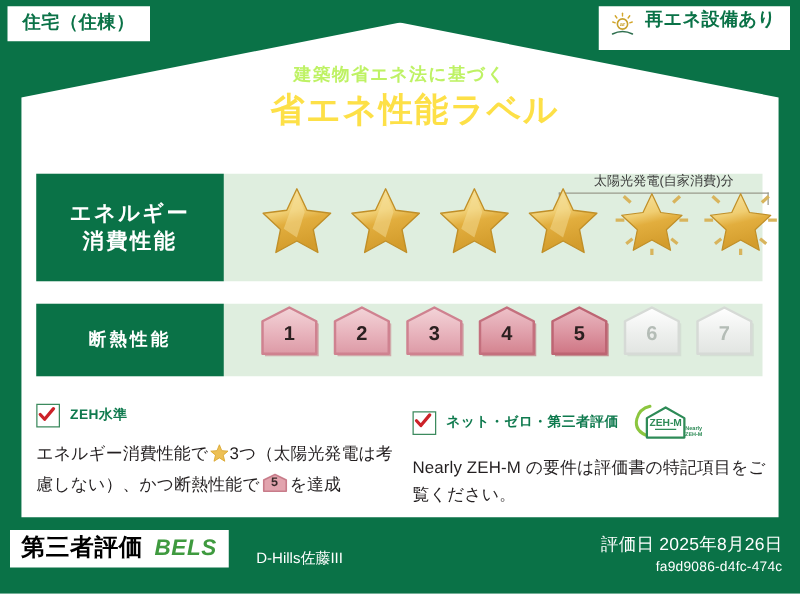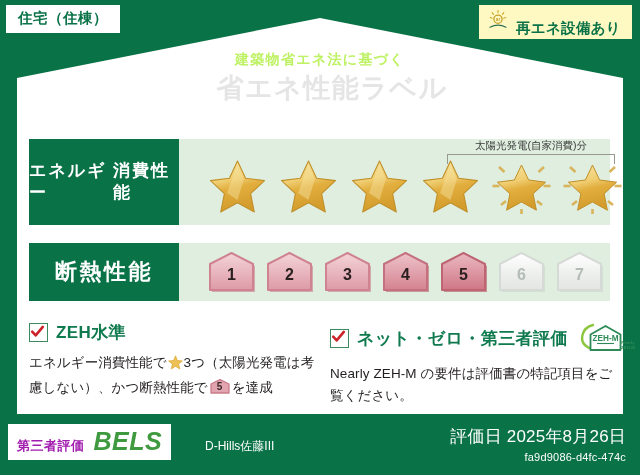--- a/index.html
+++ b/index.html
@@ -48,24 +48,24 @@
     letter-spacing: .5px;
     line-height: 1;
     z-index: 6;
   }
 
   
   #renew-badge {
     position: absolute;
     right: 8px;
     top: 5px;
-    background: #fef9c3;
+    background: #ffffff;
     padding: 4px 11px 4px 8px;
     display: flex;
-    align-items: flex-end;
+    align-items: flex-start;
     gap: 7px;
     z-index: 6;
   }
   #renew-badge .rb-text {
     color: #0a7247;
     font-size: 14.5px;
     font-weight: bold;
     letter-spacing: .3px;
     line-height: 1;
   }
@@ -81,21 +81,21 @@
   }
   #title-sub {
     color: #bef264;
     font-size: 14px;
     font-weight: bold;
     letter-spacing: 1.3px;
     line-height: 1;
   }
   #title-main {
     margin-top: 9px;
-    color: #e5e5e5;
+    color: #fde047;
     font-size: 27px;
     font-weight: bold;
     letter-spacing: 1.5px;
     line-height: 1;
     margin-left: 24px;
   }
 
   
   .perf-row {
     position: absolute;
@@ -106,35 +106,35 @@
   }
   #row-energy { left: 29px; top: 139px; width: 581px; height: 86px; }
   #row-insul  { left: 29px; top: 243px; width: 581px; height: 58px; }
 
   .perf-label {
     width: 150px;
     background: #0a7247;
     color: #ffffff;
     font-weight: bold;
     display: flex;
-    flex-direction: row;
+    flex-direction: column;
     align-items: center;
     justify-content: center;
     letter-spacing: 2px;
     line-height: 1.28;
     font-size: 17px;
     flex: none;
   }
-  #row-insul .perf-label { font-size: 22px; letter-spacing: 2.5px; }
+  #row-insul .perf-label { font-size: 14px; letter-spacing: 2.5px; }
 
   .perf-value {
     position: relative;
     flex: 1;
     display: flex;
-    align-items: center;
+    align-items: flex-start;
   }
 
   
   #stars-wrap {
     display: flex;
     align-items: center;
     gap: 2px;
     padding-left: 24px;
     margin-top: 6px;
   }
@@ -202,21 +202,21 @@
   .checkbox {
     width: 17px;
     height: 17px;
     border: 1.5px solid #3c8a5e;
     background: #ffffff;
     flex: none;
     position: relative;
   }
   .zeh-title {
     color: #0f7a4e;
-    font-size: 17px;
+    font-size: 11px;
     font-weight: bold;
     letter-spacing: .4px;
     line-height: 1;
     white-space: nowrap;
   }
   #zehm-logo { flex: none; margin-left: 2px; }
 
   .zeh-desc {
     margin-top: 10px;
     font-size: 13.5px;
@@ -243,50 +243,50 @@
     position: absolute;
     left: 8px;
     top: 10px;
     background: #ffffff;
     padding: 5px 9px 6px 9px;
     display: flex;
     align-items: baseline;
     gap: 9px;
   }
   #bels-jp {
-    color: #a21caf;
-    font-size: 13px;
+    color: #000000;
+    font-size: 19px;
     font-weight: bold;
     letter-spacing: .5px;
     line-height: 1;
   }
   #bels-en {
     color: #3f9a3f;
-    font-size: 25px;
+    font-size: 18px;
     font-weight: bold;
     font-style: italic;
     letter-spacing: .5px;
     line-height: 1;
   }
   #building-name {
     position: absolute;
     left: 205px;
     top: 26px;
     color: #ffffff;
     font-size: 12px;
     line-height: 1;
   }
   #eval-info {
     position: absolute;
     right: 14px;
     top: 14px;
     text-align: right;
     color: #ffffff;
   }
-  #eval-date { font-size: 17px; line-height: 1; letter-spacing: .2px; }
+  #eval-date { font-size: 14px; line-height: 1; letter-spacing: .2px; }
   #eval-id { margin-top: 7px; font-size: 11px; line-height: 1; letter-spacing: .2px; }
 </style>
 </head>
 <body>
 
 <div id="label-root">
 
   <div id="inner-body"></div>
 
   <div id="type-tag">住宅（住棟）</div>

